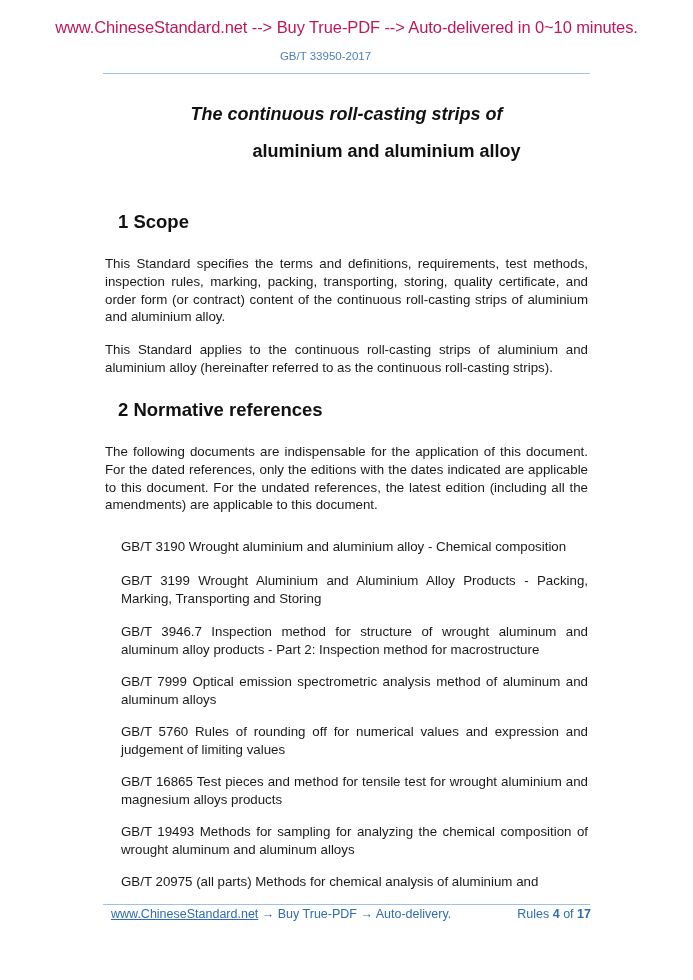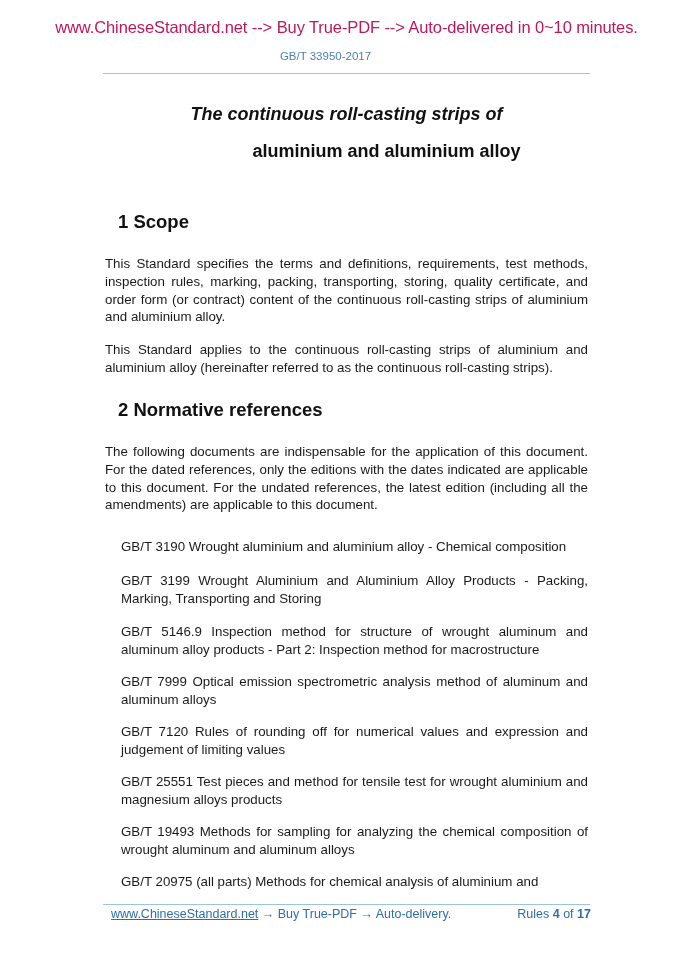--- a/index.html
+++ b/index.html
@@ -39,24 +39,24 @@
 
 <div class="h" style="top:211px">1 Scope</div>
 <div class="para" style="top:255px">This Standard specifies the terms and definitions, requirements, test methods, inspection rules, marking, packing, transporting, storing, quality certificate, and order form (or contract) content of the continuous roll-casting strips of aluminium and aluminium alloy.</div>
 <div class="para" style="top:341px">This Standard applies to the continuous roll-casting strips of aluminium and aluminium alloy (hereinafter referred to as the continuous roll-casting strips).</div>
 
 <div class="h" style="top:399px">2 Normative references</div>
 <div class="para" style="top:443px">The following documents are indispensable for the application of this document. For the dated references, only the editions with the dates indicated are applicable to this document. For the undated references, the latest edition (including all the amendments) are applicable to this document.</div>
 
 <div class="ref" style="top:528px">GB/T 3190 Wrought aluminium and aluminium alloy - Chemical composition</div>
 <div class="ref" style="top:562px">GB/T 3199 Wrought Aluminium and Aluminium Alloy Products - Packing, Marking, Transporting and Storing</div>
-<div class="ref" style="top:613px">GB/T 5146.9 Inspection method for structure of wrought aluminum and aluminum alloy products - Part 2: Inspection method for macrostructure</div>
+<div class="ref" style="top:613px">GB/T 3946.7 Inspection method for structure of wrought aluminum and aluminum alloy products - Part 2: Inspection method for macrostructure</div>
 <div class="ref" style="top:663px">GB/T 7999 Optical emission spectrometric analysis method of aluminum and aluminum alloys</div>
-<div class="ref" style="top:713px">GB/T 7120 Rules of rounding off for numerical values and expression and judgement of limiting values</div>
-<div class="ref" style="top:763px">GB/T 25551 Test pieces and method for tensile test for wrought aluminium and magnesium alloys products</div>
+<div class="ref" style="top:713px">GB/T 5760 Rules of rounding off for numerical values and expression and judgement of limiting values</div>
+<div class="ref" style="top:763px">GB/T 16865 Test pieces and method for tensile test for wrought aluminium and magnesium alloys products</div>
 <div class="ref" style="top:813px">GB/T 19493 Methods for sampling for analyzing the chemical composition of wrought aluminum and aluminum alloys</div>
 <div class="ref" style="top:863px">GB/T 20975 (all parts) Methods for chemical analysis of aluminium and</div>
 
 <div class="rule-bot"></div>
 <div class="footer">
   <a>www.ChineseStandard.net</a><span> → Buy True-PDF → Auto-delivery.</span>
   <span class="page">
     <span>Rules</span>
     <b>4</b>
     <span>of</span>

